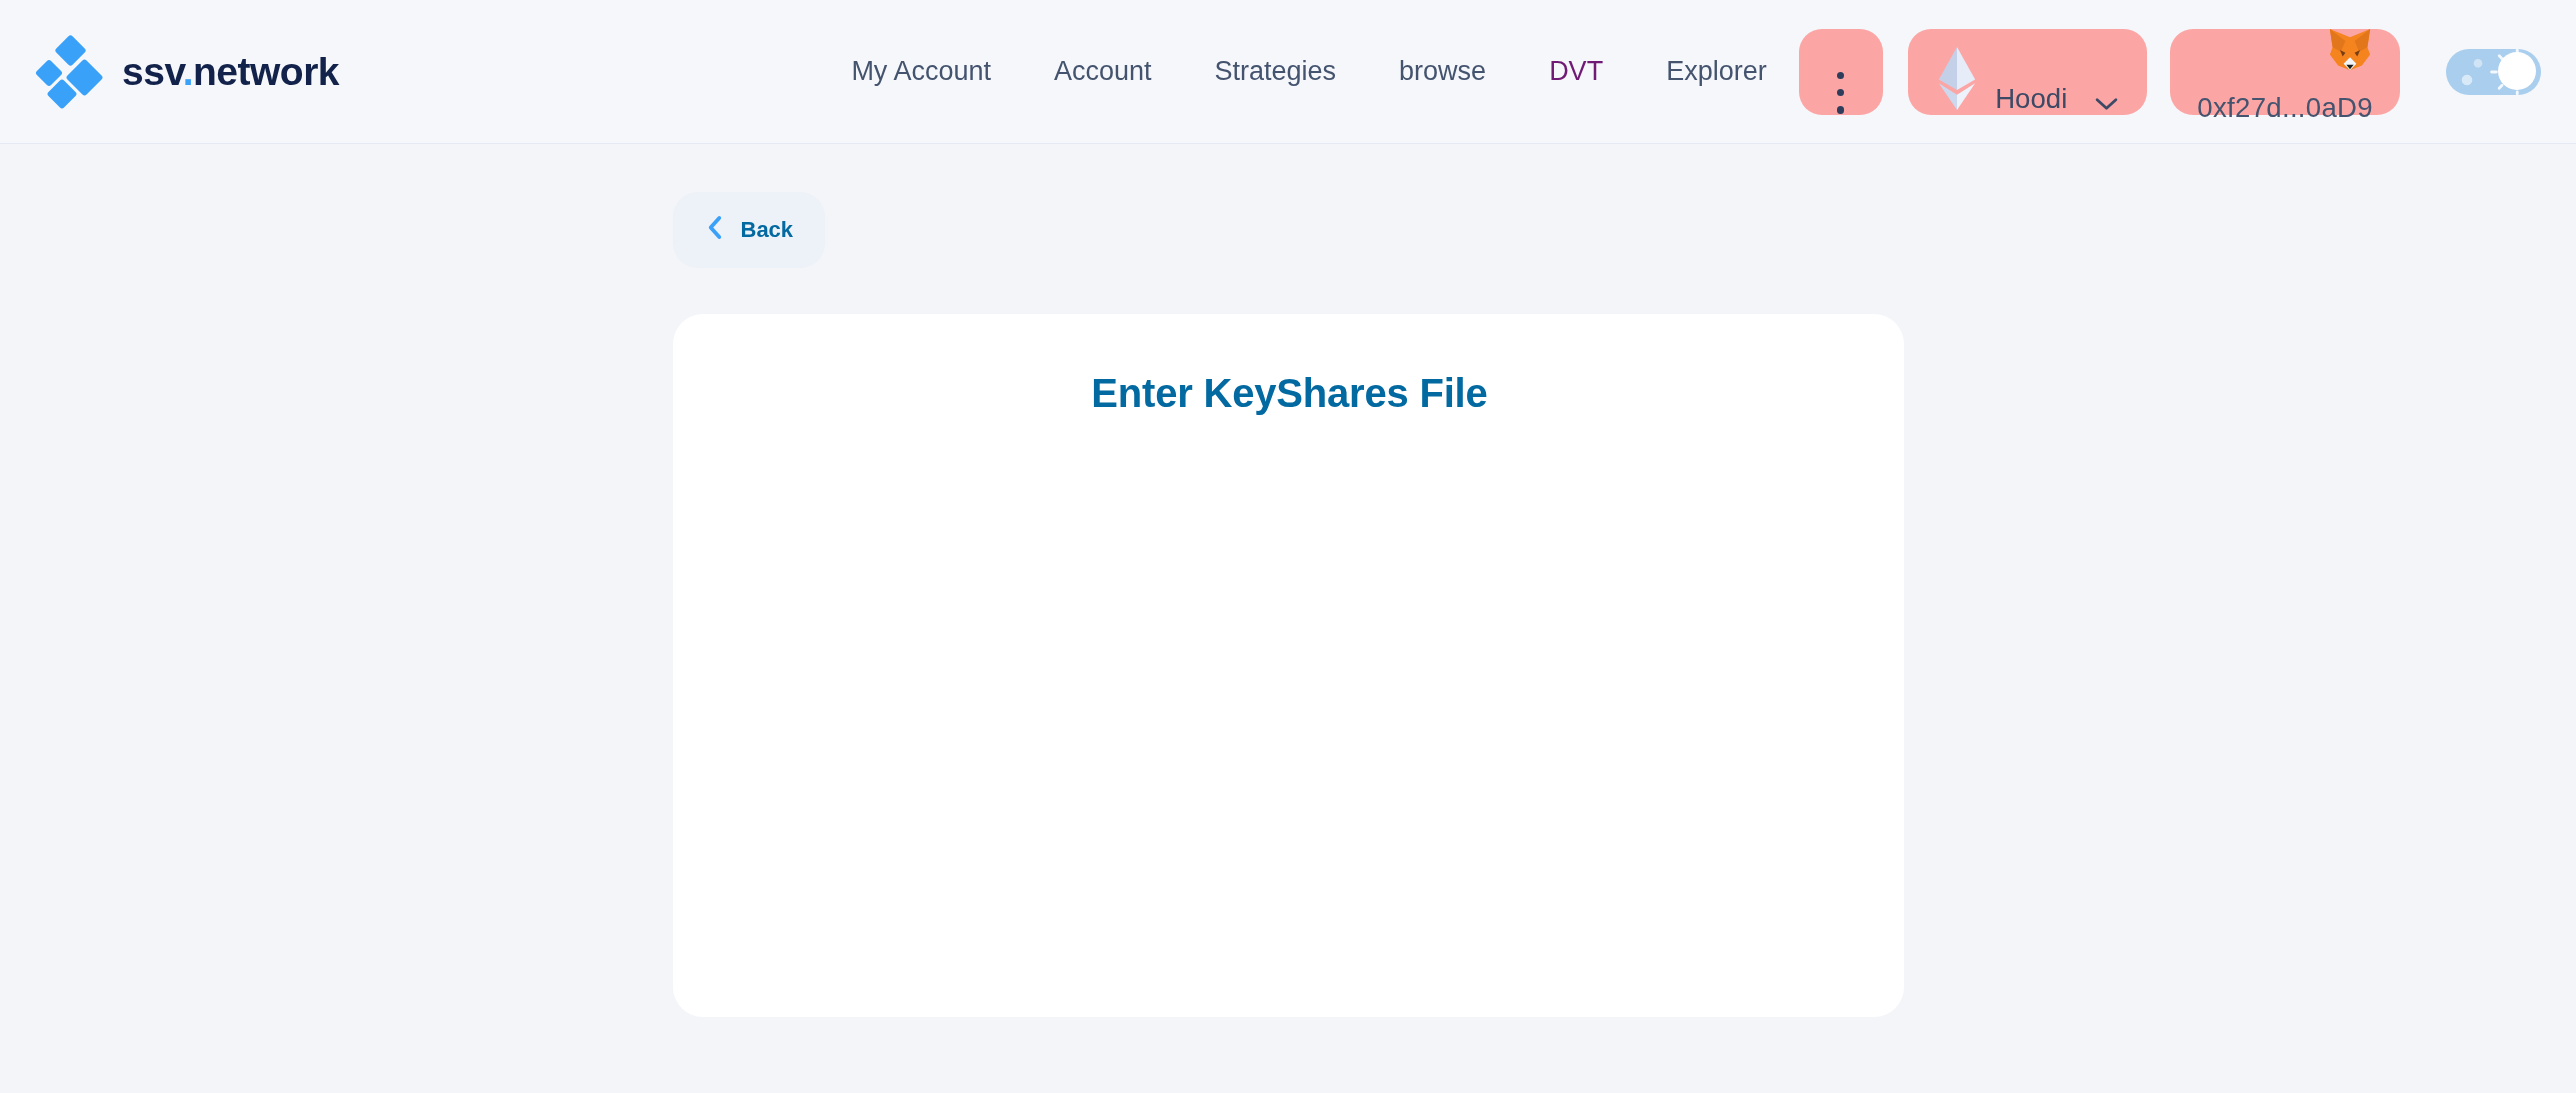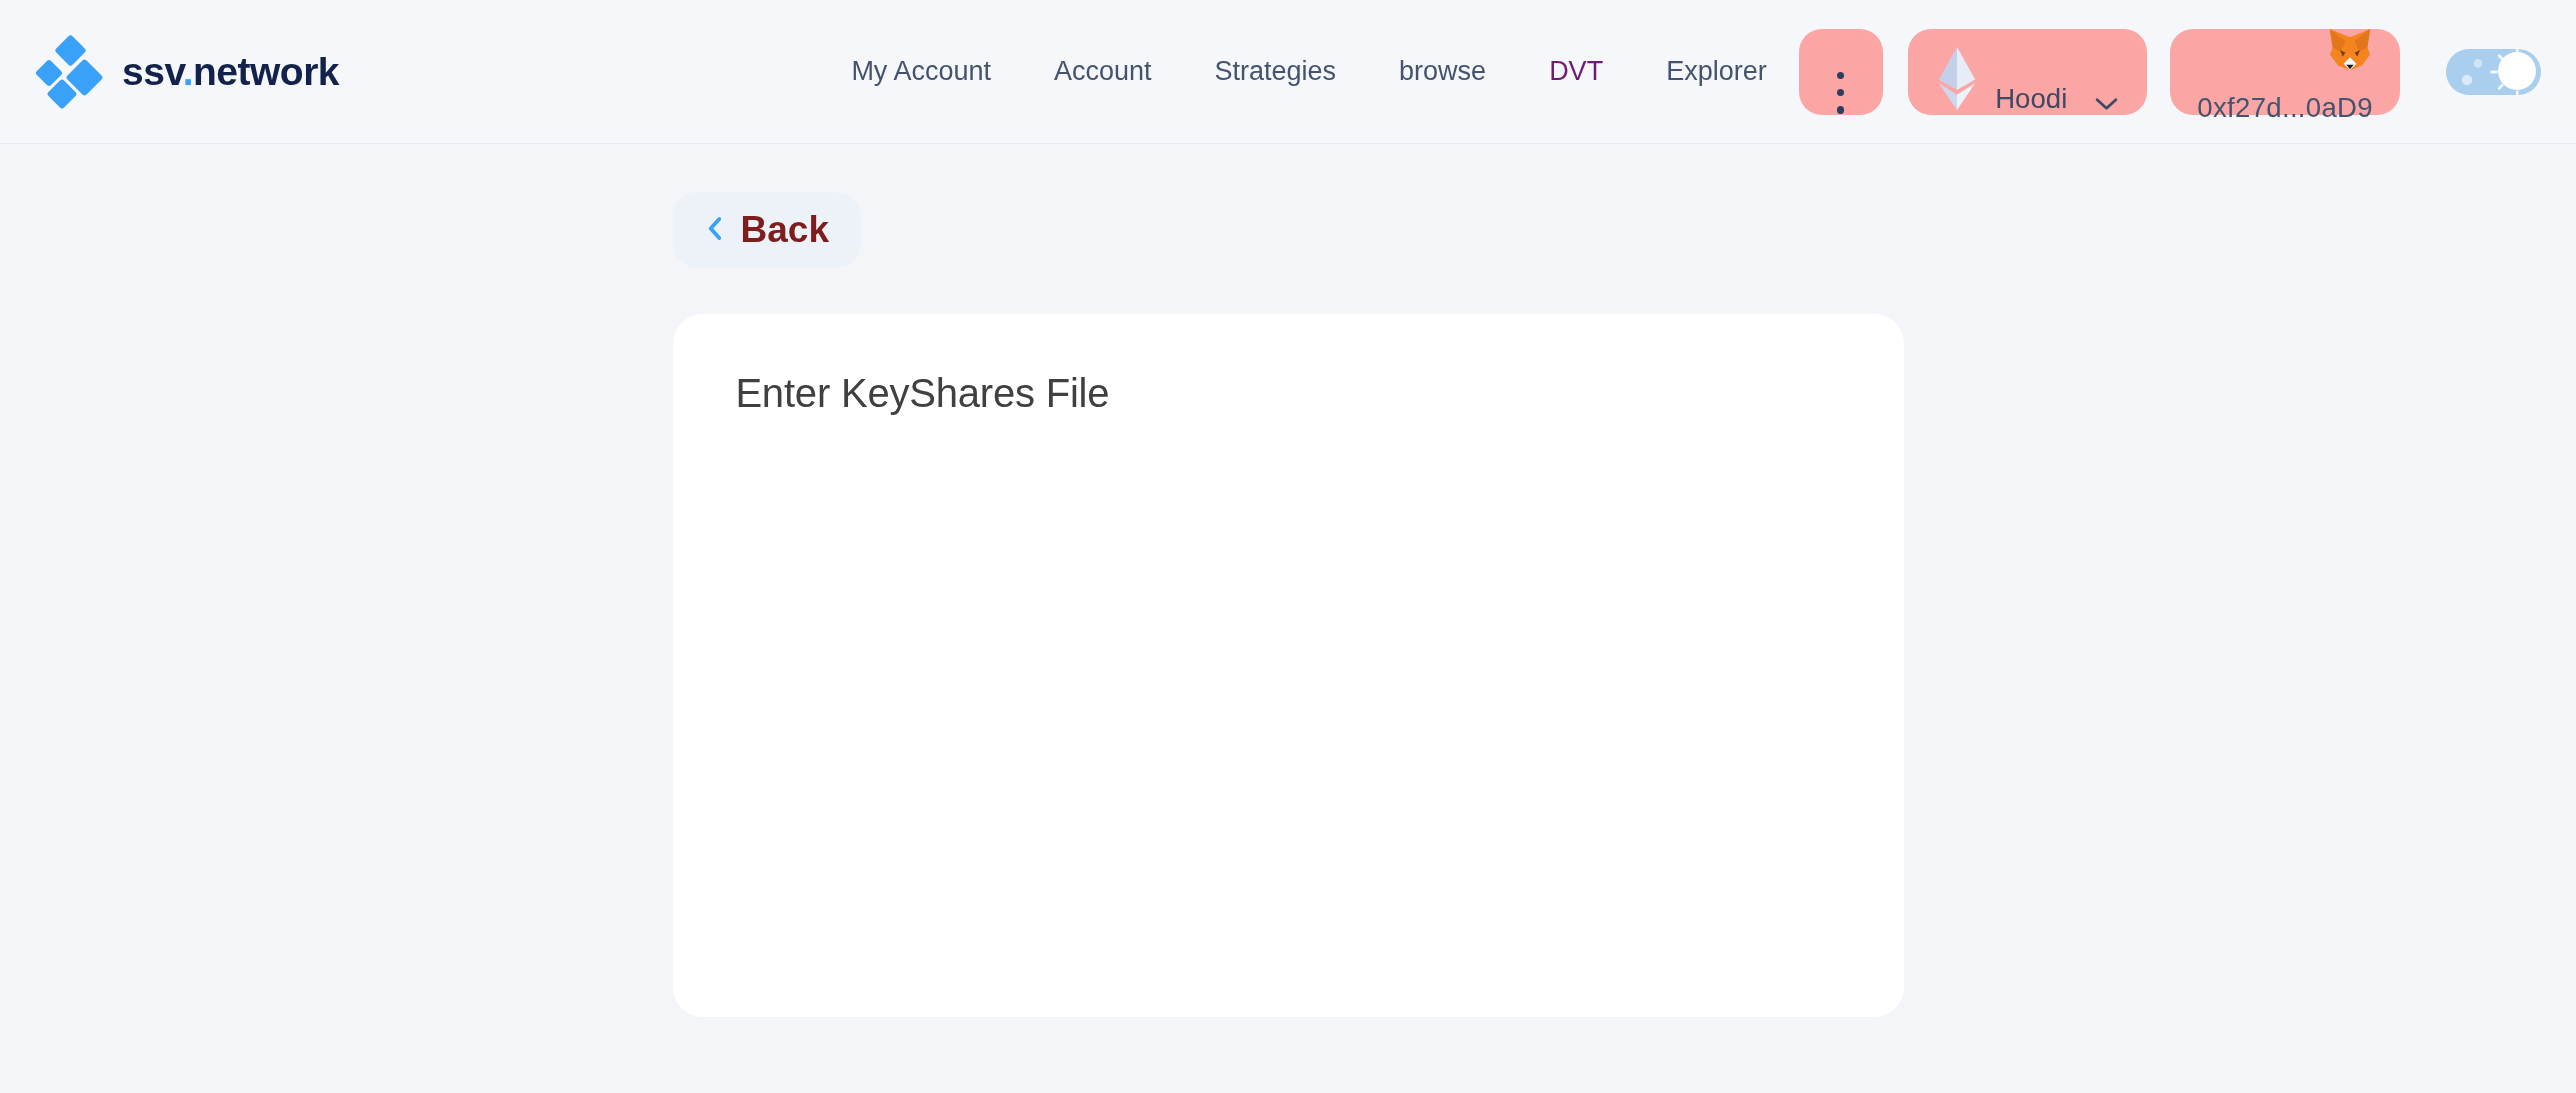--- a/index.html
+++ b/index.html
@@ -65,30 +65,30 @@
     width: 38px; height: 38px; border-radius: 50%; background: #ffffff;
   }
 
   
   .content { width: 1231px; margin: 0 auto; }
 
   .back-btn {
     margin-top: 48px; height: 76px; padding: 0 32px;
     border: none; border-radius: 25px; background: #edf1f8;
     display: inline-flex; align-items: center; gap: 17px;
-    font-family: inherit; font-size: 37px; font-weight: 700; color: #7f1d1d;
+    font-family: inherit; font-size: 22px; font-weight: 700; color: #0369a1;
     cursor: pointer;
   }
 
   .card {
     margin-top: 46px; height: 703px;
     background: #ffffff; border-radius: 30px;
     padding: 57px 60px;
   }
-  .card-title { margin: 0 0 0 2.9px; font-size: 40px; font-weight: 400; color: #404040; letter-spacing: -0.2px; }
+  .card-title { margin: 0 0 0 2.9px; font-size: 40px; font-weight: 700; color: #0369a1; letter-spacing: -0.2px; text-align: center; }
 
   .dropzone {
     margin-top: 51px; height: 483px; width: 100%;
     border: 1.9px solid #d9def1; border-radius: 17px; background: #fcfdff;
     display: flex; flex-direction: column; align-items: center; justify-content: center;
     cursor: pointer;
   }
   .file-icon { margin-bottom: 38px; transform: translateY(-7.6px); }
   .drop-text { font-size: 30px; color: #9aa2b4; }
   .browse-link { color: #3aa0f8; margin-left: 9.5px; cursor: pointer; }

